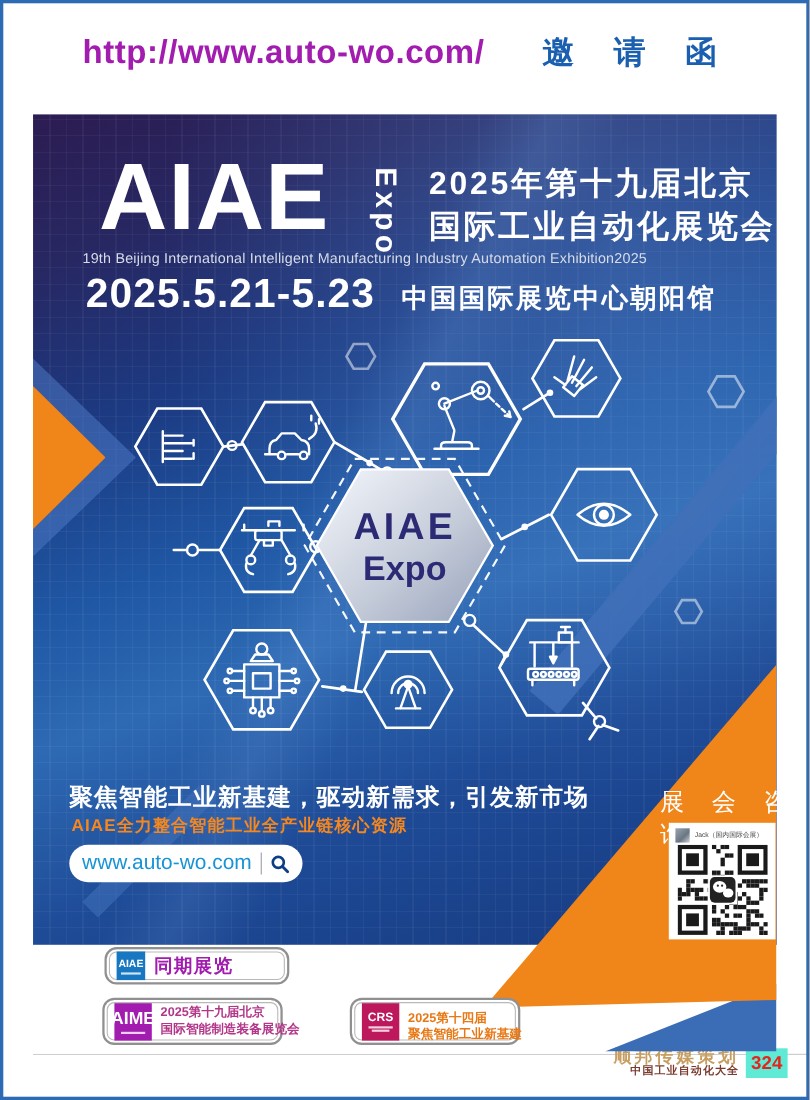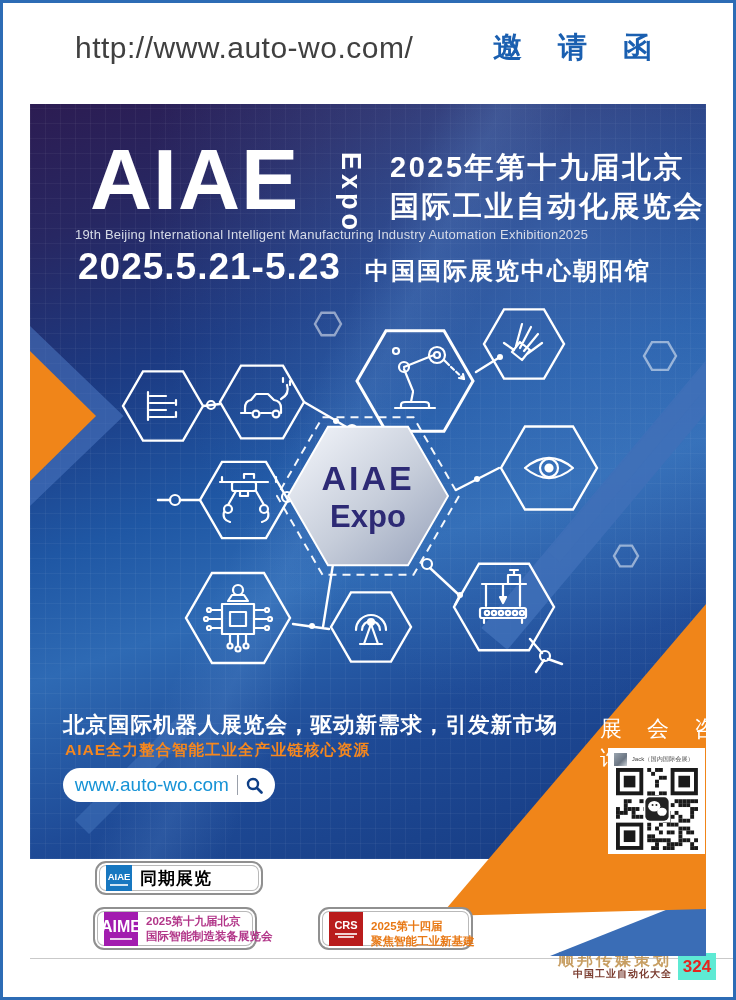--- a/index.html
+++ b/index.html
@@ -2,21 +2,21 @@
 <html><head>
 <meta charset="utf-8">
 <style>
   html,body{margin:0;padding:0;}
   body{width:736px;height:1000px;position:relative;background:#fff;
        font-family:"Liberation Sans",sans-serif;overflow:hidden;}
   .frame{position:absolute;inset:0;border:3px solid #2d6cb5;box-sizing:border-box;pointer-events:none;z-index:50;}
 
   
   .header{position:absolute;left:30px;top:18px;width:676px;height:60px;display:flex;align-items:center;justify-content:space-between;}
-  .url{color:#404040;font-size:30px;font-weight:normal;letter-spacing:.5px;margin-left:45px;}
+  .url{color:#a21caf;font-size:30px;font-weight:bold;letter-spacing:.5px;margin-left:45px;}
   .invite{color:#1a5fb0;font-size:29px;font-weight:bold;letter-spacing:14px;margin-right:40px;}
 
   
   .poster{position:absolute;left:30px;top:104px;width:716px;height:854px;border-bottom:1px solid #c9c9c9;}
   .blue{position:absolute;left:0;top:0;width:676px;height:755px;overflow:hidden;
     background:
       radial-gradient(ellipse at 78% 16%, rgba(110,160,225,.32), transparent 55%),
       linear-gradient(115deg, transparent 40%, rgba(120,170,230,.16) 46%, transparent 53%),
       repeating-linear-gradient(0deg, rgba(255,255,255,.045) 0 1px, transparent 1px 15px),
       repeating-linear-gradient(90deg, rgba(255,255,255,.045) 0 1px, transparent 1px 15px),
@@ -71,26 +71,26 @@
   .avatar{width:13px;height:13px;background:linear-gradient(135deg,#9aa5b0,#6b7683 60%,#cfd5da);}
   .contact{font-size:6.5px;color:#444;transform:scale(.95);white-space:nowrap;}
   .qr-wrap{display:flex;justify-content:center;}
 
   
   .badge{position:absolute;background:#fff;border:2px solid #909090;border-radius:11px;box-shadow:inset 0 0 0 2px #fff, inset 0 0 0 3px #b9b9b9;display:flex;align-items:center;gap:8px;box-sizing:border-box;padding-left:9px;z-index:6;}
   .badge-logo{display:flex;flex-direction:column;align-items:center;justify-content:center;color:#fff;font-weight:bold;flex:0 0 auto;}
   .bar{background:rgba(255,255,255,.8);height:2px;margin-top:2px;}
   .b1{left:65px;top:757px;width:168px;height:34px;}
   .b1 .badge-logo{width:26px;height:26px;background:#1777c0;font-size:9.5px;}
-  .b1 .badge-label{color:#000000;font-size:17px;font-weight:bold;letter-spacing:1px;}
+  .b1 .badge-label{color:#a21caf;font-size:17px;font-weight:bold;letter-spacing:1px;}
   .b2{left:63px;top:803px;width:164px;height:43px;}
   .b2 .badge-logo{width:34px;height:34px;background:#a21caf;font-size:16px;}
   .b2 .lines{color:#b23689;font-size:11.5px;font-weight:bold;line-height:15px;white-space:nowrap;}
   .b3{left:288px;top:803px;width:155px;height:43px;}
-  .b3 .badge-logo{width:34px;height:34px;background:#b91c1c;font-size:11px;}
+  .b3 .badge-logo{width:34px;height:34px;background:#be185d;font-size:11px;}
   .b3 .lines{color:#e87814;font-size:11.5px;font-weight:bold;line-height:15px;white-space:nowrap;margin-top:10px;}
 
   
   .footer{position:absolute;right:20px;top:952px;display:flex;align-items:flex-end;gap:6px;}
   .pub-block{text-align:right;font-family:"DejaVu Serif",serif;}
   .publisher{color:#c79e62;font-size:16px;font-weight:bold;letter-spacing:3px;line-height:16px;}
   .publication{color:#7a3b2e;font-size:10px;font-weight:bold;letter-spacing:1px;line-height:12px;}
   .pagenum{width:38px;height:27px;background:#5eead4;color:#e4251f;font-size:17px;font-weight:bold;display:flex;align-items:center;justify-content:center;}
 </style>
 </head>
@@ -239,21 +239,21 @@
       <circle cx="457" cy="319" r="2.2"></circle>
         <circle cx="464" cy="319" r="2.2"></circle>
         <circle cx="471" cy="319" r="2.2"></circle>
         <circle cx="478" cy="319" r="2.2"></circle>
         <circle cx="485" cy="319" r="2.2"></circle>
         <circle cx="492" cy="319" r="2.2"></circle>
       <path d="M454,324 v5 M492,324 v5"></path>
     </g>
   </svg>
 
-  <div class="tagline">北京国际机器人展览会，驱动新需求，引发新市场</div>
+  <div class="tagline">聚焦智能工业新基建，驱动新需求，引发新市场</div>
   <div class="subline">AIAE全力整合智能工业全产业链核心资源</div>
   <div class="pill">
     <span class="wtext">www.auto-wo.com</span>
     <span class="div"></span>
     <svg width="17" height="17" viewBox="0 0 17 17">
       <circle cx="7" cy="7" r="5" fill="none" stroke="#0d3e86" stroke-width="2.4"></circle>
       <line x1="11" y1="11" x2="15.5" y2="15.5" stroke="#0d3e86" stroke-width="2.6" stroke-linecap="round"></line>
     </svg>
   </div>
 

